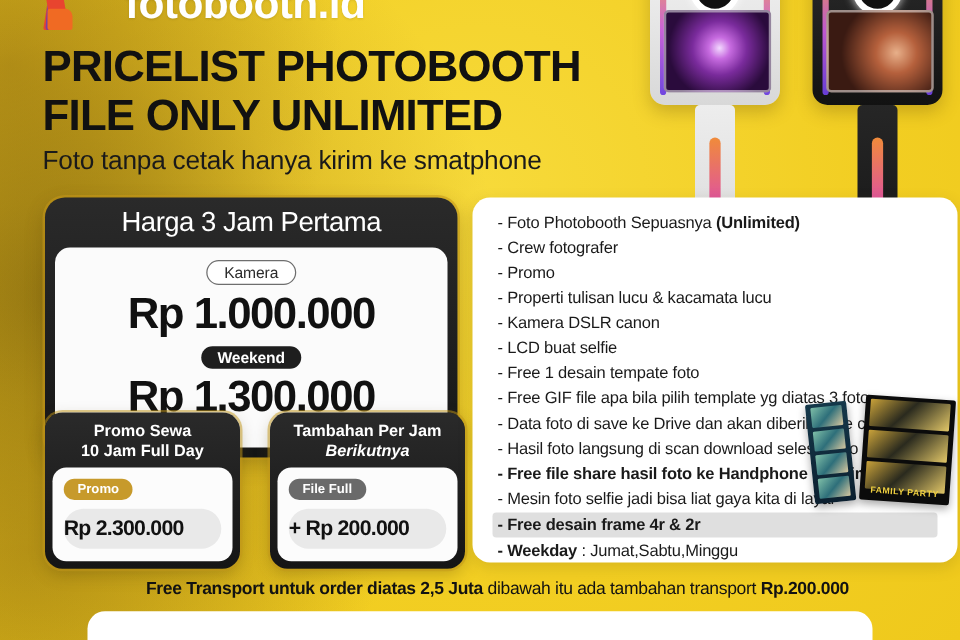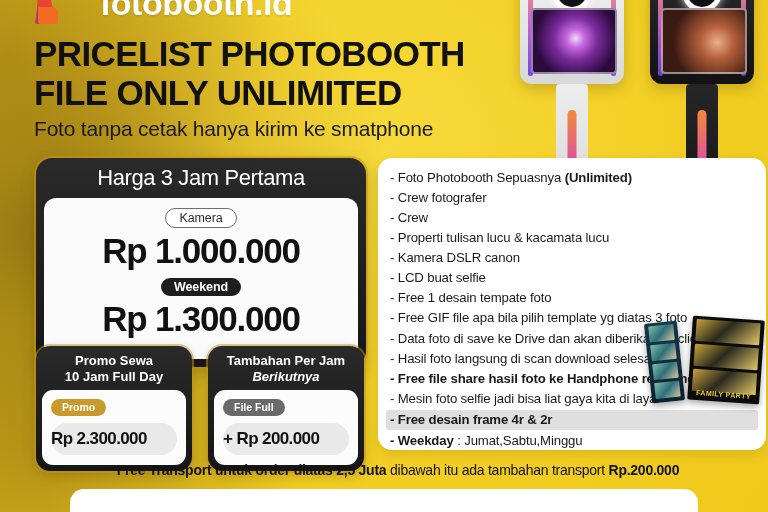--- a/index.html
+++ b/index.html
@@ -64,34 +64,34 @@
               box-shadow:0 0 0 2px rgba(196,152,26,.55),0 6px 16px rgba(80,60,8,.3);
               overflow:hidden;}
   .pc-head{height:40px;display:flex;align-items:center;justify-content:center;}
   .pc-head span{color:#fff;font-size:22px;font-weight:400;letter-spacing:-.4px;}
   .pc-body{margin:0 8px 8px;background:#FBFBFB;border-radius:12px;padding:10px 0 14px;text-align:center;}
   .pill{display:inline-block;font-size:12.5px;padding:2px 13px;border-radius:999px;letter-spacing:-.1px;}
   .pill-out{border:1.4px solid #6E6E6E;color:#2B2B2B;background:#fff;}
   .pill-solid{background:#1E1E1E;color:#fff;font-weight:700;}
   .amount{font-size:35px;font-weight:700;color:#111;letter-spacing:-1.2px;margin:3px 0 6px;}
   
-  .promo-row{position:absolute;left:36px;top:346px;display:flex;gap:16px;}
+  .promo-row{position:absolute;left:36px;top:330px;display:flex;gap:24px;}
   .promo{width:156px;border-radius:14px;background:linear-gradient(180deg,#2A2A2A,#151515);
          box-shadow:0 0 0 2px rgba(196,152,26,.5),0 5px 13px rgba(80,60,8,.28);overflow:hidden;}
   .promo-head{padding:7px 6px 6px;text-align:center;color:#fff;font-size:13px;font-weight:700;line-height:1.2;}
   .promo-head em{font-style:italic;}
   .promo-body{margin:0 6px 6px;background:#FCFCFC;border-radius:11px;padding:7px 9px 10px;}
   .badge{display:inline-block;font-size:10.5px;font-weight:700;padding:2.5px 11px;border-radius:999px;color:#fff;}
   .badge-gold{background:#C79A2B;}
   .badge-grey{background:#6A6A6A;}
   .promo-amt{margin-top:7px;background:#E9E9E9;border-radius:999px;text-align:left;
              padding:6px 0;font-size:17px;font-weight:700;color:#111;letter-spacing:-.6px;}
   
   .features{position:absolute;left:378px;top:158px;width:388px;height:292px;
-            background:#FFFFFF;border-radius:14px;padding:10px 12px 8px;box-sizing:border-box;
+            background:#FFFFFF;border-radius:14px;padding:10px 20px 8px;box-sizing:border-box;
             box-shadow:0 4px 12px rgba(90,70,10,.16);overflow:hidden;}
   .feat{font-size:13.2px;color:#1A1A1A;line-height:1.52;letter-spacing:-.15px;white-space:nowrap;}
   .feat b{font-weight:700;}
   .feat.hl{background:#DFDFDF;border-radius:3px;margin:1px -4px;padding:0 4px;font-weight:700;}
   
   .prints{position:absolute;right:4px;bottom:46px;width:118px;height:86px;}
   .print{position:absolute;border-radius:2px;box-shadow:0 3px 7px rgba(0,0,0,.35);overflow:hidden;}
   .print-2r{left:4px;top:4px;width:33px;height:80px;transform:rotate(-6deg);
             background:linear-gradient(180deg,#15384A,#0C2030);}
   .print-2r i{display:block;margin:3px auto;width:25px;height:16px;border-radius:1px;
@@ -187,21 +187,21 @@
         <span class="badge badge-grey">File Full</span>
         <div class="promo-amt">+ Rp 200.000</div>
       </div>
     </div>
   </div>
 
   <div class="features">
     <div id="feature-list">
         <div class="feat">- Foto Photobooth Sepuasnya <b>(Unlimited)</b></div>
         <div class="feat">- Crew fotografer</div>
-        <div class="feat">- Crew</div>
+        <div class="feat">- Promo</div>
         <div class="feat">- Properti tulisan lucu &amp; kacamata lucu</div>
         <div class="feat">- Kamera DSLR canon</div>
         <div class="feat">- LCD buat selfie</div>
         <div class="feat">- Free 1 desain tempate foto</div>
         <div class="feat">- Free GIF file apa bila pilih template yg diatas 3 foto</div>
         <div class="feat">- Data foto di save ke Drive dan akan diberikan ke client.</div>
         <div class="feat">- Hasil foto langsung di scan download selesai foto</div>
         <div class="feat"><b>- Free file share hasil foto ke Handphone real time</b></div>
         <div class="feat">- Mesin foto selfie jadi bisa liat gaya kita di layar</div>
         <div class="feat hl"><b>- Free desain frame 4r &amp; 2r</b></div>

